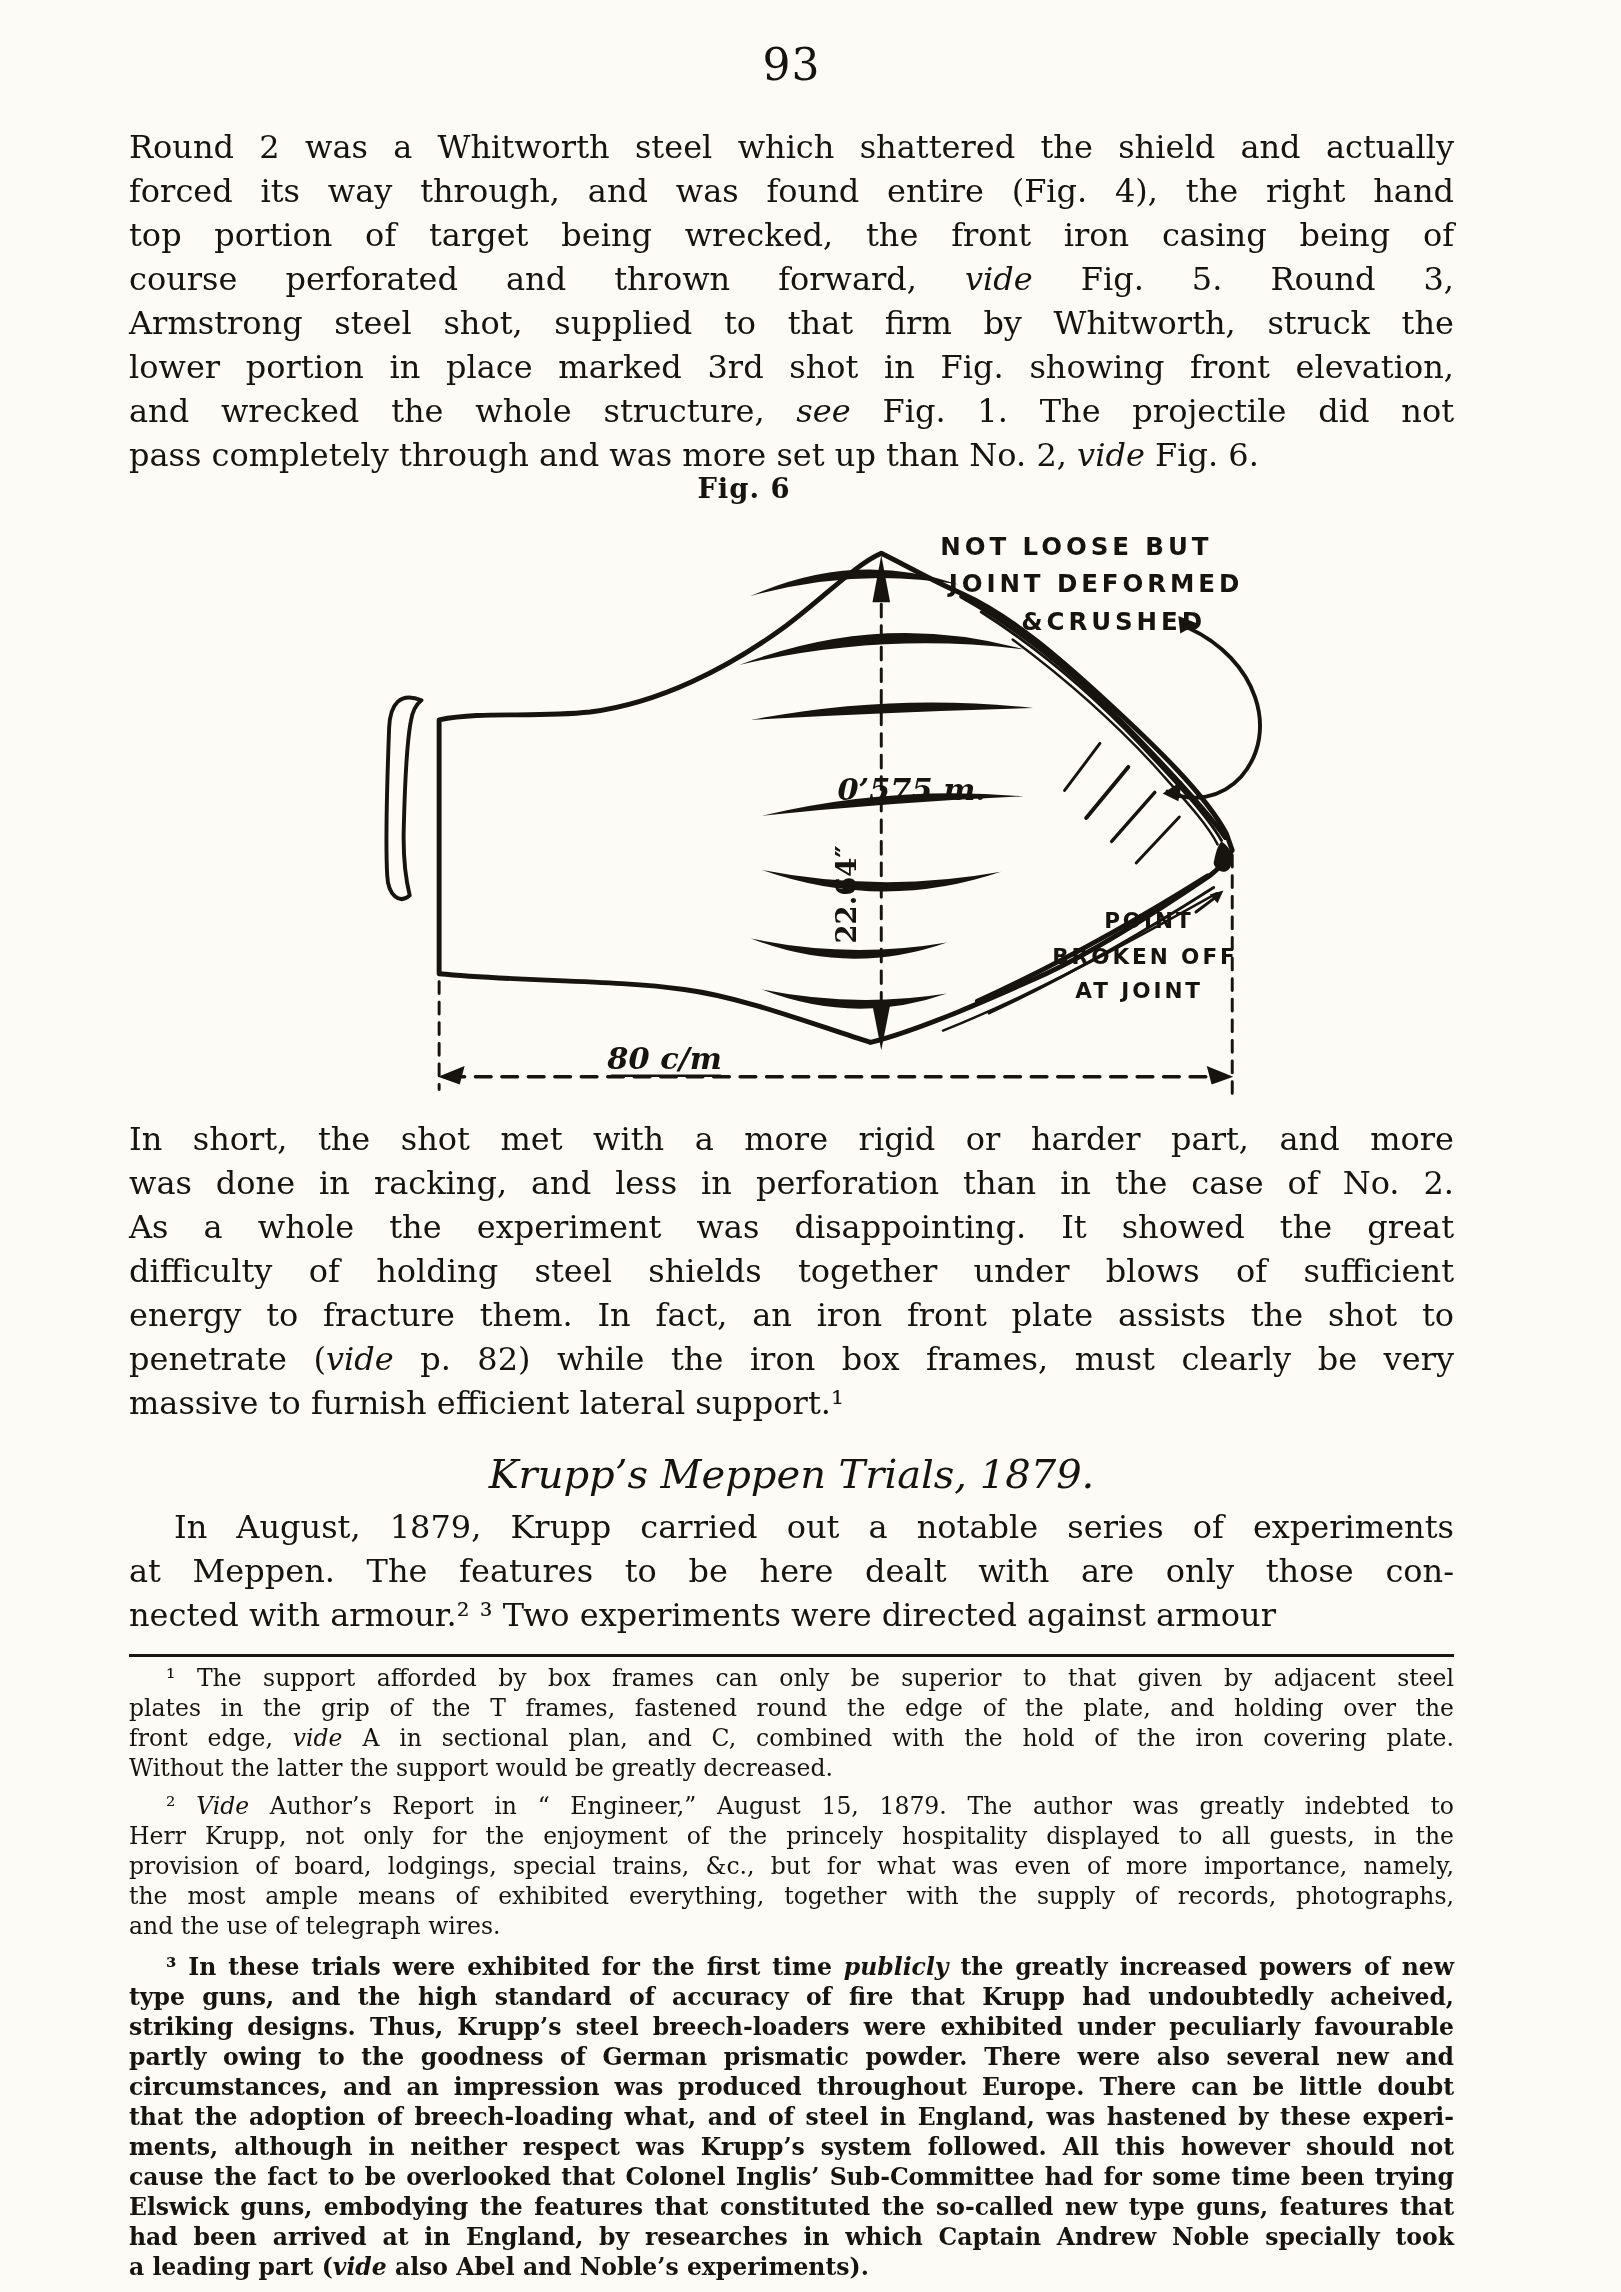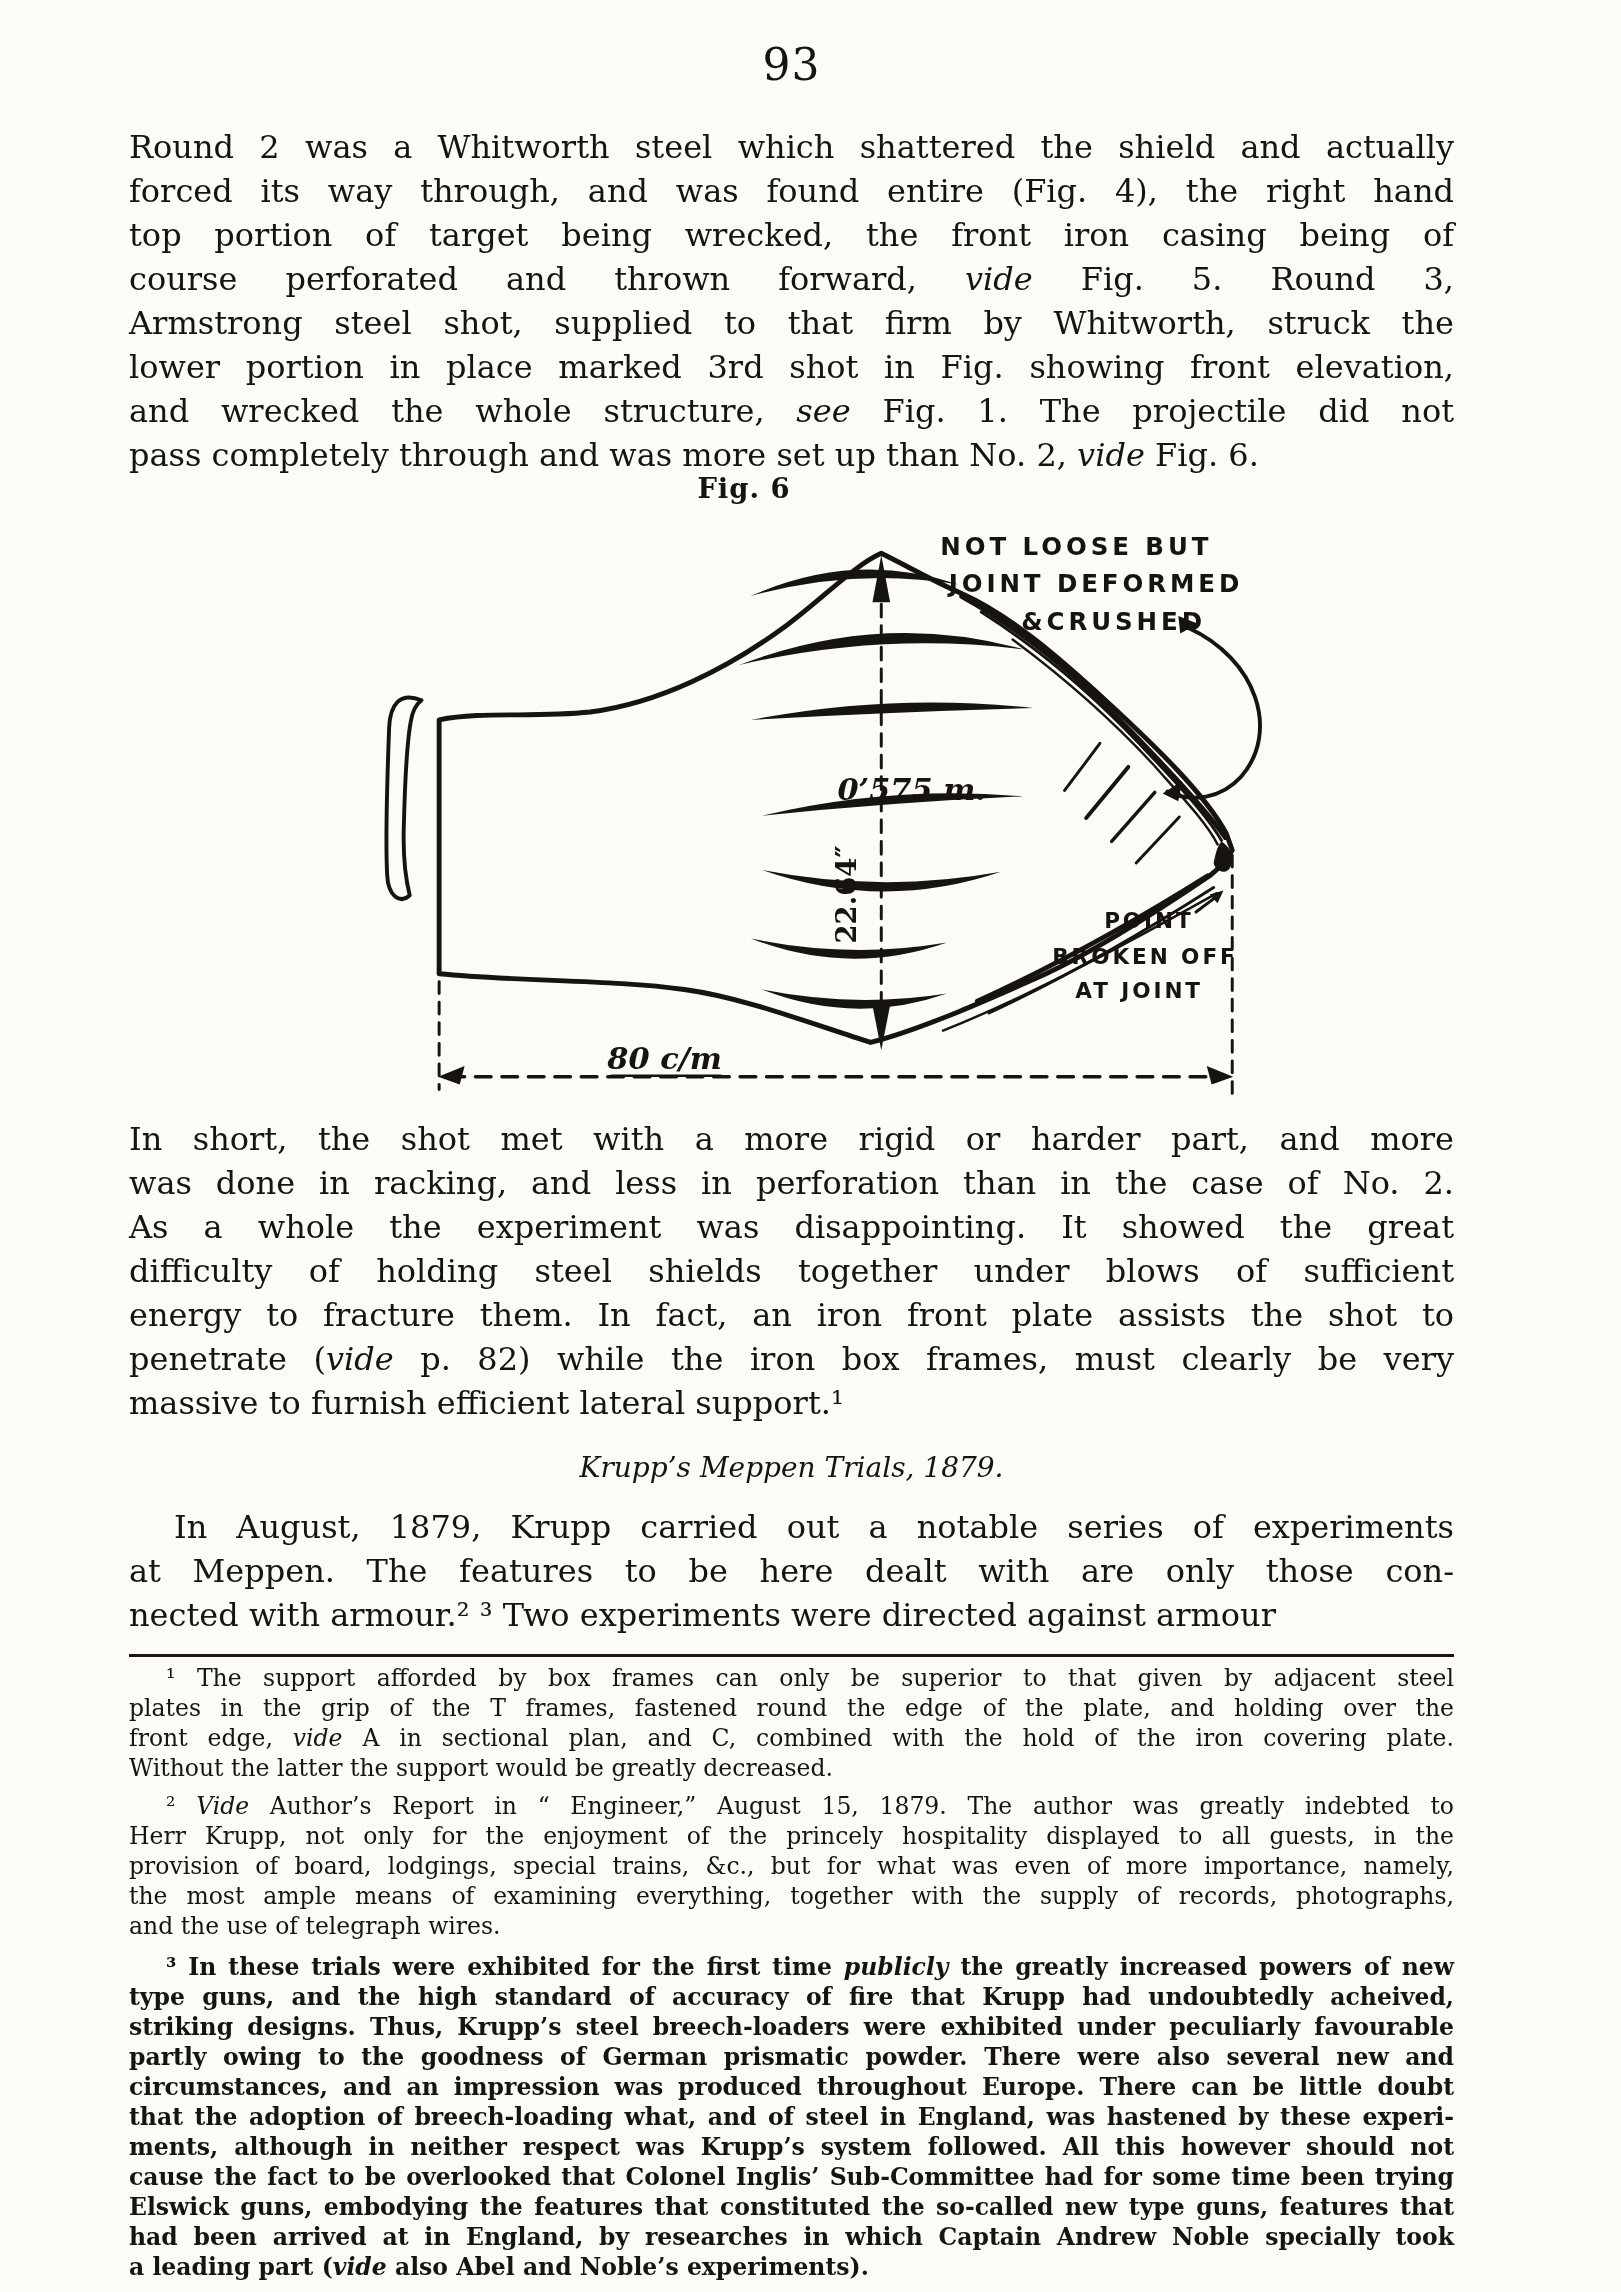--- a/index.html
+++ b/index.html
@@ -17,21 +17,21 @@
     text-align:justify; text-align-last:justify;
     white-space:nowrap; overflow:visible;
   }
   .body-lines .tline { white-space:normal; }
   .body-lines .tline.last { text-align-last:left; }
   .indent .tline:first-child { text-indent:45px; }
   .fig-caption { top:472px; left:146px; width:1196px; text-align:center;
     font-size:27.4px; font-weight:bold; letter-spacing:1px; }
   .para1 { top:125px; }
   .para2 { top:1117px; }
-  .heading { top:1451px; text-align:center; font-style:italic; font-size:28px; }
+  .heading { top:1451px; text-align:center; font-style:italic; font-size:40px; }
   .para3 { top:1505px; }
   .fn-rule { top:1654px; height:2.9px; background:#1b1610; }
   .fn .tline {
     font-size:23.5px; line-height:30px; height:30px;
     text-align:justify; text-align-last:justify;
   }
   .fn .tline.last { text-align-last:left; }
   .fn .tline:first-child { text-indent:37px; }
   .fn1 { top:1663px; }
   .fn2 { top:1791px; }
@@ -157,21 +157,21 @@
   <div class="abs col fn fn1">
       <div class="tline">¹ The support afforded by box frames can only be superior to that given by adjacent steel</div>
       <div class="tline">plates in the grip of the T frames, fastened round the edge of the plate, and holding over the</div>
       <div class="tline">front edge, <i>vide</i> A in sectional plan, and C, combined with the hold of the iron covering plate.</div>
       <div class="tline last">Without the latter the support would be greatly decreased.</div>
     </div>
   <div class="abs col fn fn2">
       <div class="tline">² <i>Vide</i> Author’s Report in “ Engineer,” August 15, 1879.  The author was greatly indebted to</div>
       <div class="tline">Herr Krupp, not only for the enjoyment of the princely hospitality displayed to all guests, in the</div>
       <div class="tline">provision of board, lodgings, special trains, &amp;c., but for what was even of more importance, namely,</div>
-      <div class="tline">the most ample means of examining everything, together with the supply of records, photographs,</div>
+      <div class="tline">the most ample means of exhibited everything, together with the supply of records, photographs,</div>
       <div class="tline last">and the use of telegraph wires.</div>
     </div>
   <div class="abs col fn fn3">
       <div class="tline">³ In these trials were exhibited for the first time <i>publicly</i> the greatly increased powers of new</div>
       <div class="tline">type guns, and the high standard of accuracy of fire that Krupp had undoubtedly acheived,</div>
       <div class="tline">striking designs.  Thus, Krupp’s steel breech-loaders were exhibited under peculiarly favourable</div>
       <div class="tline">partly owing to the goodness of German prismatic powder.  There were also several new and</div>
       <div class="tline">circumstances, and an impression was produced throughout Europe.  There can be little doubt</div>
       <div class="tline">that the adoption of breech-loading what, and of steel in England, was hastened by these experi-</div>
       <div class="tline">ments, although in neither respect was Krupp’s system followed.  All this however should not</div>

